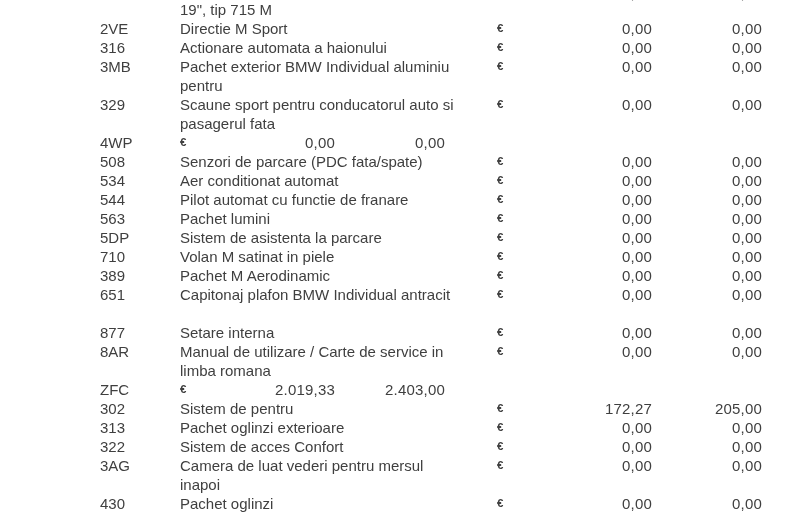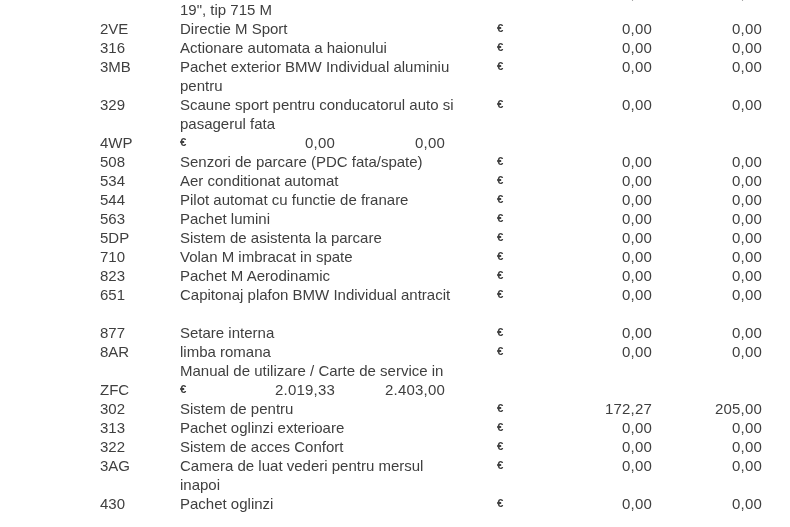--- a/index.html
+++ b/index.html
@@ -176,29 +176,29 @@
           <div class="desc-line">Sistem de asistenta la parcare</div>
         </div>
     <div class="cell cur">€</div>
     <div class="cell p1">0,00</div>
     <div class="cell p2">0,00</div>
   </div>
 
   <div class="row">
     <div class="cell code">710</div>
     <div class="cell desc">
-          <div class="desc-line">Volan M imbracat in spate</div>
-        </div>
-    <div class="cell cur">€</div>
-    <div class="cell p1">0,00</div>
-    <div class="cell p2">0,00</div>
-  </div>
-
-  <div class="row">
-    <div class="cell code">823</div>
+          <div class="desc-line">Volan M satinat in piele</div>
+        </div>
+    <div class="cell cur">€</div>
+    <div class="cell p1">0,00</div>
+    <div class="cell p2">0,00</div>
+  </div>
+
+  <div class="row">
+    <div class="cell code">389</div>
     <div class="cell desc">
           <div class="desc-line">Pachet M Aerodinamic</div>
         </div>
     <div class="cell cur">€</div>
     <div class="cell p1">0,00</div>
     <div class="cell p2">0,00</div>
   </div>
 
   <div class="row">
     <div class="cell code">651</div>
@@ -216,22 +216,22 @@
           <div class="desc-line">Setare interna</div>
         </div>
     <div class="cell cur">€</div>
     <div class="cell p1">0,00</div>
     <div class="cell p2">0,00</div>
   </div>
 
   <div class="row">
     <div class="cell code">8AR</div>
     <div class="cell desc">
+          <div class="desc-line">Manual de utilizare / Carte de service in</div>
           <div class="desc-line">limba romana</div>
-          <div class="desc-line">Manual de utilizare / Carte de service in</div>
         </div>
     <div class="cell cur">€</div>
     <div class="cell p1">0,00</div>
     <div class="cell p2">0,00</div>
   </div>
 
   <div class="row">
     <div class="cell code">ZFC</div>
     <div class="cell cur">€</div>
     <div class="cell p1">2.019,33</div>

